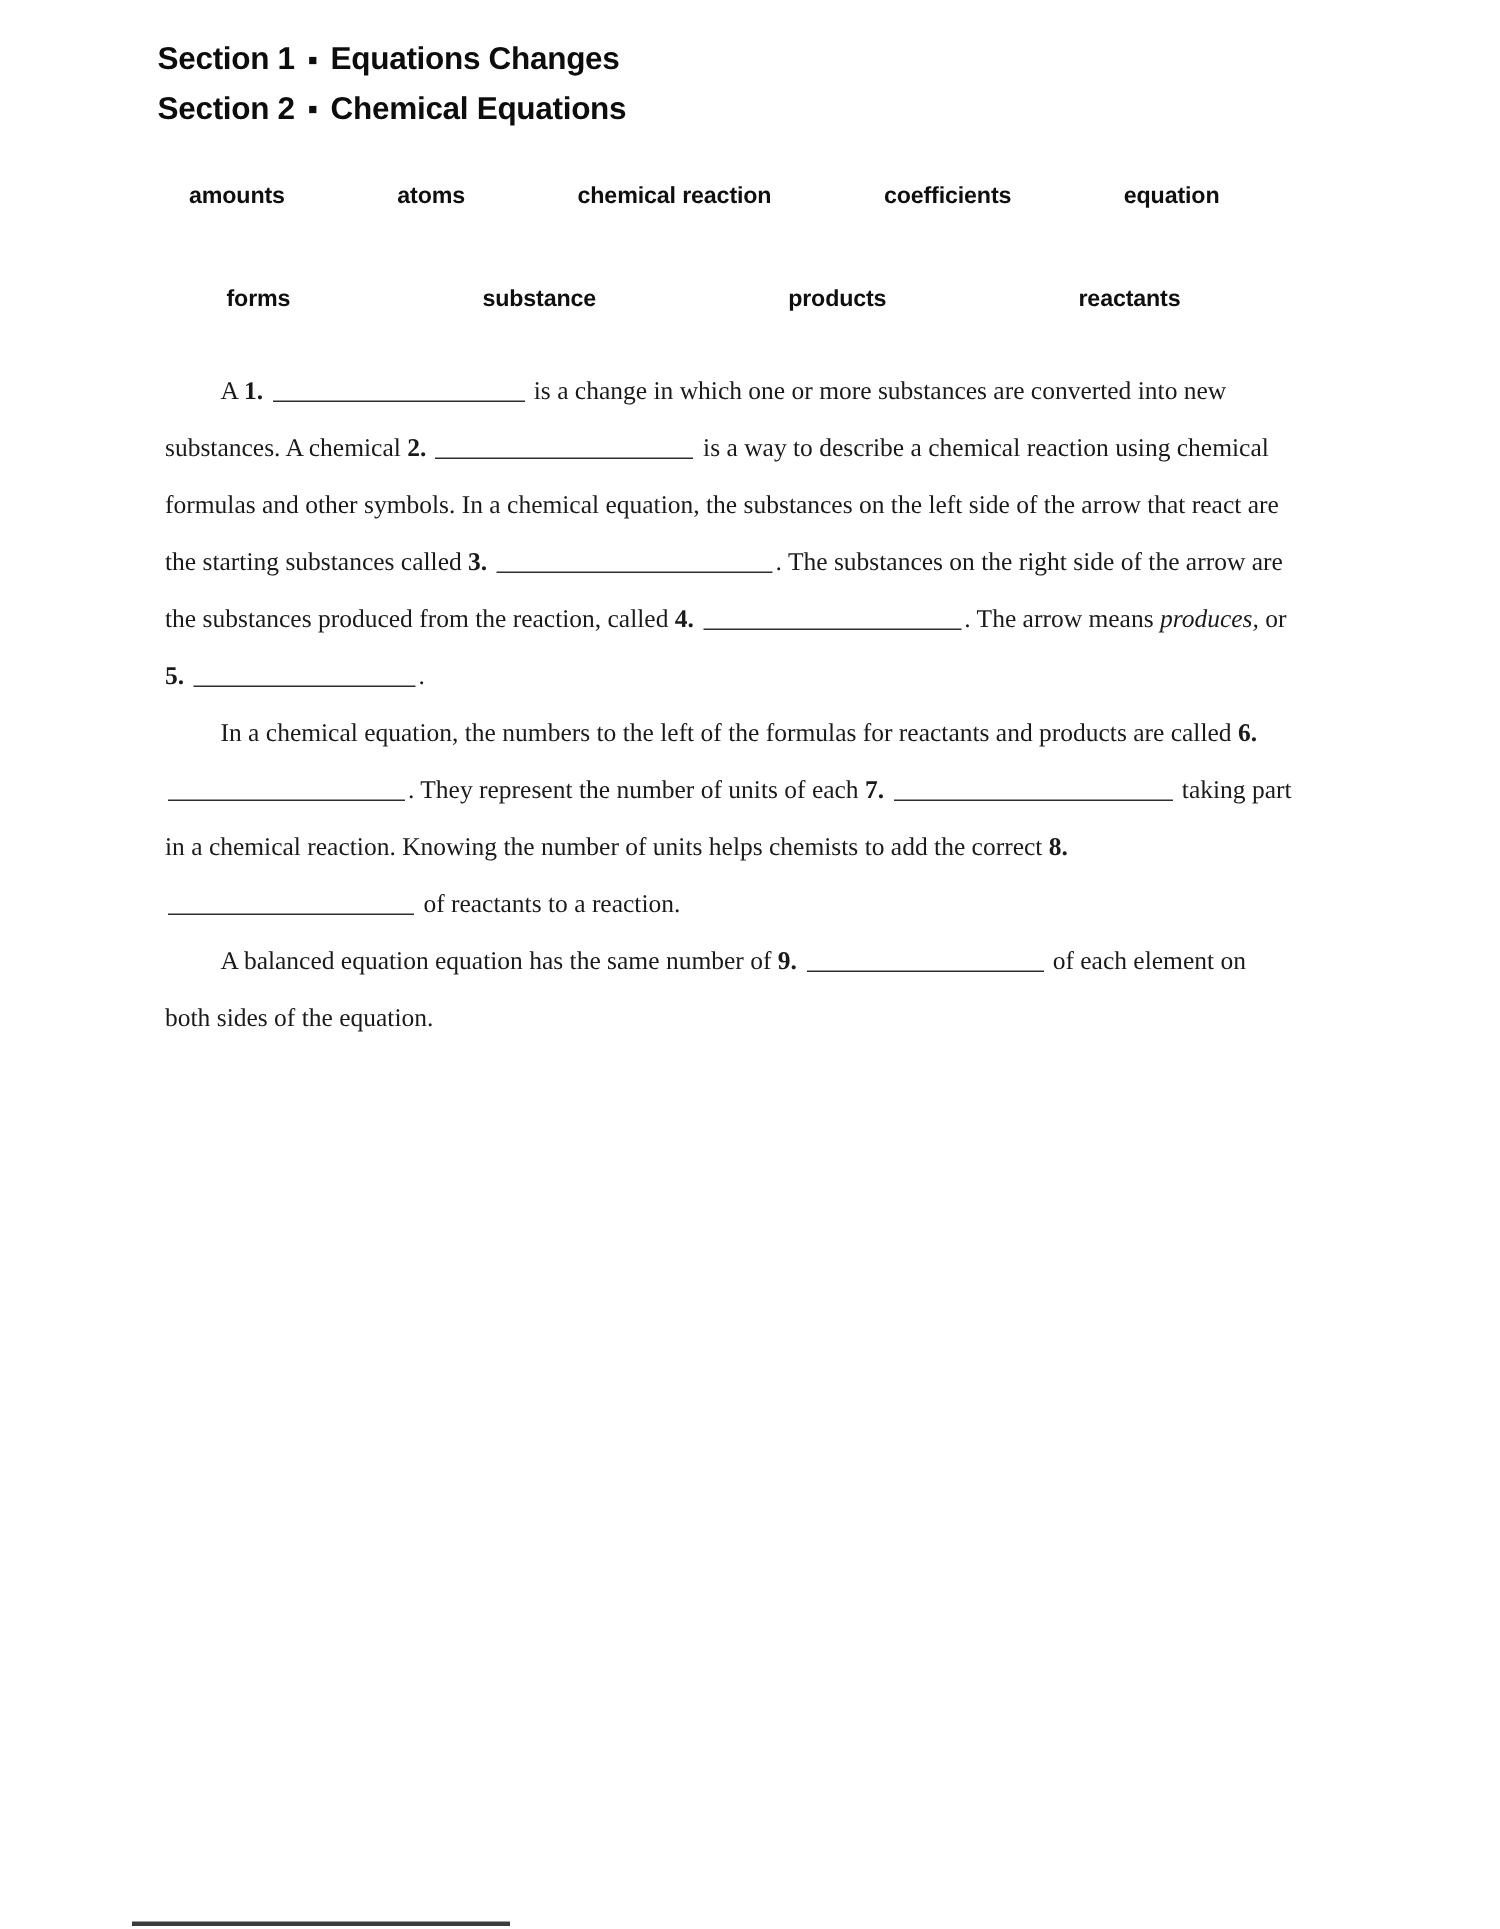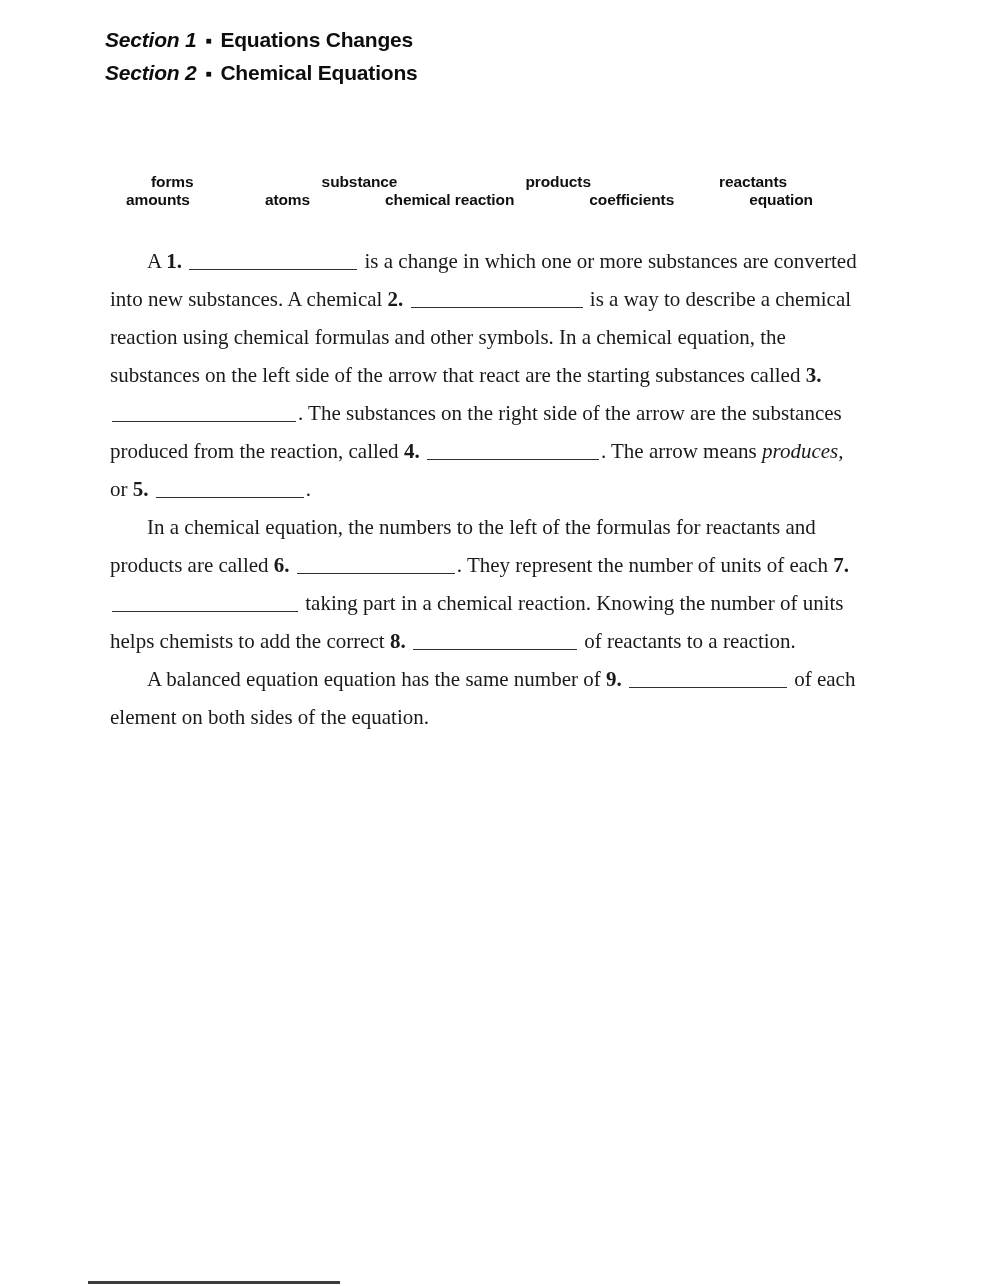--- a/index.html
+++ b/index.html
@@ -12,38 +12,38 @@
     overflow:hidden;
   }
 
   
   .hdr {
     position:absolute; top:24px; left:105px;
     font-family:"Liberation Sans", sans-serif;
     color:#0d0d0d;
   }
   .hdr-line { font-size:21px; font-weight:bold; line-height:32px; letter-spacing:-0.2px; }
-  .sec { font-style:italic; margin-right:9px; }
+  .sec { margin-right:9px; }
   .bullet { font-size:10px; vertical-align:3px; margin-right:9px; }
 
   
   .wordbank {
     position:absolute; top:122px; left:0; width:1000px;
     font-family:"Liberation Sans", sans-serif;
     font-weight:bold; font-size:15.5px; color:#0f0f0f;
     letter-spacing:-0.1px;
   }
   .wb-row { display:flex; justify-content:space-between; }
   .wb-row1 { margin:0 187px 0 126px; }
   .wb-row2 { margin:51px 213px 0 151px; }
 
   
   .bodytext {
     position:absolute; top:242px; left:110px; width:752px;
-    font-size:21px; line-height:38px; color:#1a1a1a;
+    font-size:17px; line-height:38px; color:#1a1a1a;
   }
   .para { margin:0; text-indent:37px; }
   .b { font-weight:bold; }
   .i { font-style:italic; }
   .blank {
     display:inline-block;
     height:12px;
     border-bottom:1.4px solid #2e2e2e;
     vertical-align:-2px;
     margin:0 2px;
@@ -64,32 +64,32 @@
   <header class="hdr">
     <div class="hdr-line">
       <span class="sec">Section 1</span><span class="bullet">■</span><span class="sec-title">Equations Changes</span>
     </div>
     <div class="hdr-line">
       <span class="sec">Section 2</span><span class="bullet">■</span><span class="sec-title">Chemical Equations</span>
     </div>
   </header>
 
   <div class="wordbank">
-    <div class="wb-row wb-row2">
-      <span>forms</span>
-      <span>substance</span>
-      <span>products</span>
-      <span>reactants</span>
-    </div>
     <div class="wb-row wb-row1">
       <span>amounts</span>
       <span>atoms</span>
       <span>chemical reaction</span>
       <span>coefficients</span>
       <span>equation</span>
+    </div>
+    <div class="wb-row wb-row2">
+      <span>forms</span>
+      <span>substance</span>
+      <span>products</span>
+      <span>reactants</span>
     </div>
   </div>
 
   <main class="bodytext">
     <p class="para"><span>A </span><span class="b">1. </span><span class="blank" style="width: 168px;"></span><span> is a change in which one or more substances are converted into new substances. A chemical </span><span class="b">2. </span><span class="blank" style="width: 172px;"></span><span> is a way to describe a chemical reaction using chemical formulas and other symbols. In a chemical equation, the substances on the left side of the arrow that react are the starting substances called </span><span class="b">3. </span><span class="blank" style="width: 184px;"></span><span>. The substances on the right side of the arrow are the substances produced from the reaction, called </span><span class="b">4. </span><span class="blank" style="width: 172px;"></span><span>. The arrow means </span><span class="i">produces,</span><span> or </span><span class="b">5. </span><span class="blank" style="width: 148px;"></span><span>.</span></p>
     <p class="para"><span>In a chemical equation, the numbers to the left of the formulas for reactants and products are called </span><span class="b">6. </span><span class="blank" style="width: 158px;"></span><span>. They represent the number of units of each </span><span class="b">7. </span><span class="blank" style="width: 186px;"></span><span> taking part in a chemical reaction. Knowing the number of units helps chemists to add the correct </span><span class="b">8. </span><span class="blank" style="width: 164px;"></span><span> of reactants to a reaction.</span></p>
     <p class="para"><span>A balanced equation equation has the same number of </span><span class="b">9. </span><span class="blank" style="width: 158px;"></span><span> of each element on both sides of the equation.</span></p>
   </main>
 
   <div class="artifact"></div>

